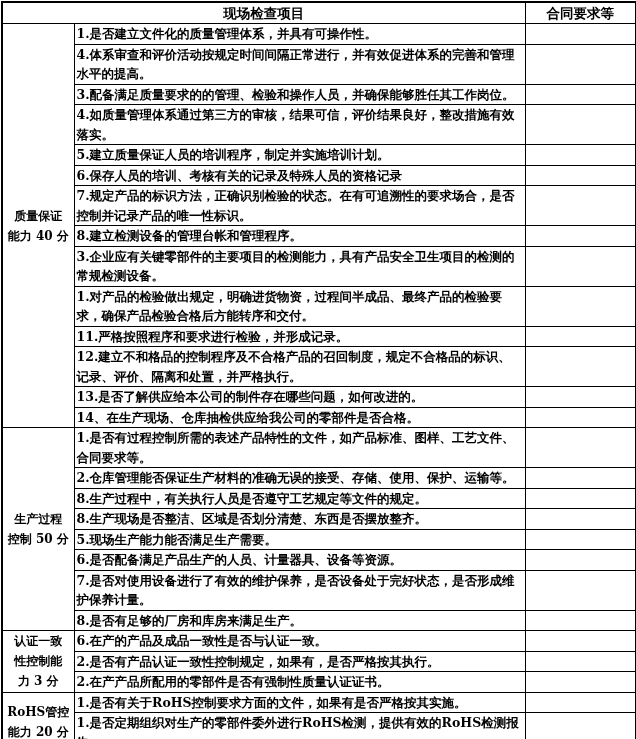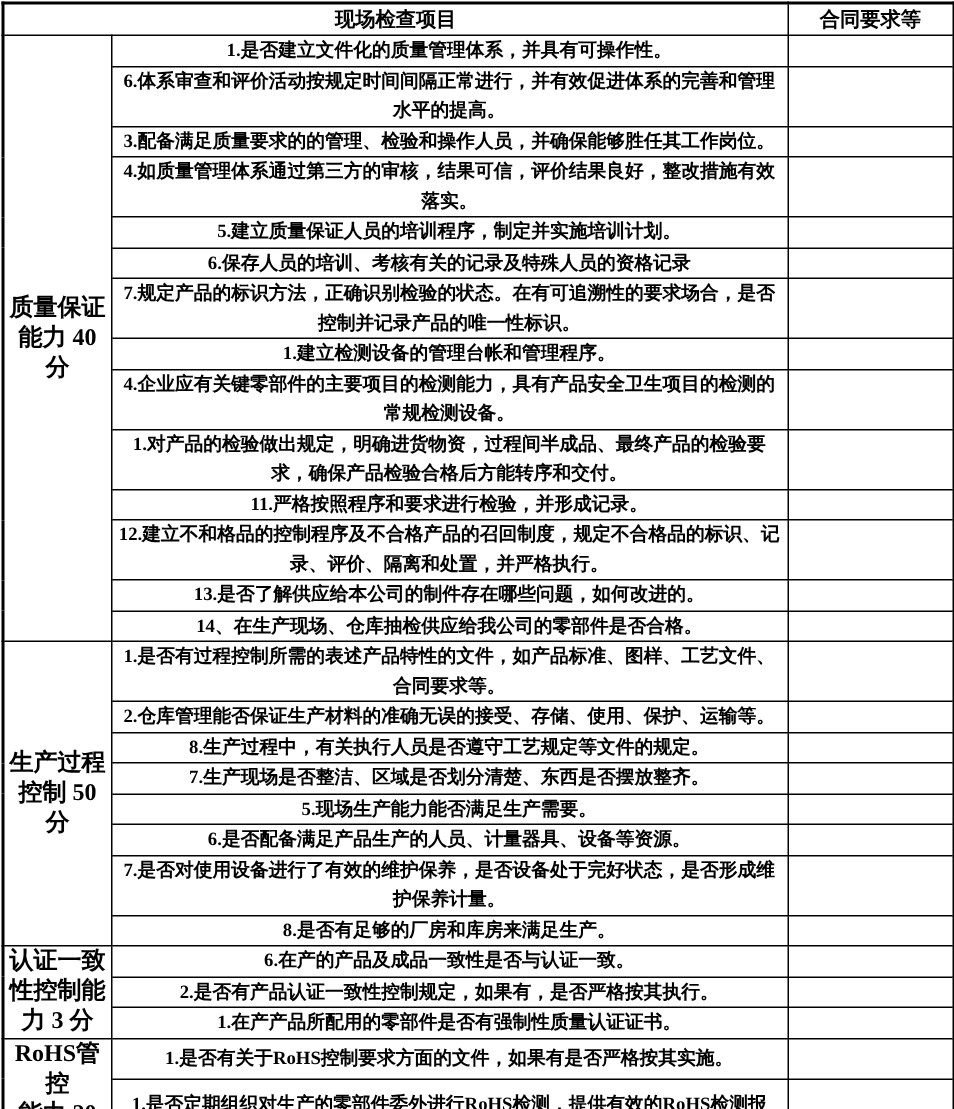--- a/index.html
+++ b/index.html
@@ -19,39 +19,38 @@
     border-collapse: collapse;
     border: 2px solid #000;
   }
   col.c-category { width: 72px; }
   col.c-item     { width: 451px; }
   col.c-status   { width: 111px; }
   th, td {
     border: 1px solid #000;
     font-weight: 700;
     vertical-align: middle;
-    font-family: Liberation Serif, serif;
   }
   th.head-cell {
     font-size: 13.5px;
     line-height: 20px;
     text-align: center;
     padding: 0 2px;
   }
   td.category-cell {
-    font-size: 16px;
+    font-size: 12px;
     line-height: 20px;
     text-align: center;
     white-space: pre-line;
     padding: 0 1px;
   }
   td.item-cell {
     font-size: 12.5px;
     line-height: 19.5px;
-    text-align: center;
+    text-align: left;
     padding: 0 2px;
     word-break: break-all;
   }
   td.status-cell {
     background: #ffffff;
   }
 </style>
 </head>
 <body>
 
@@ -69,21 +68,21 @@
       </tr>
     </thead>
     <tbody id="table-body">
         <tr>
           <td class="category-cell" rowspan="14">质量保证
 能力 40 分</td>
           <td class="item-cell">1.是否建立文件化的质量管理体系，并具有可操作性。</td>
           <td class="status-cell"></td>
         </tr>
         <tr>
-          <td class="item-cell">6.体系审查和评价活动按规定时间间隔正常进行，并有效促进体系的完善和管理水平的提高。</td>
+          <td class="item-cell">4.体系审查和评价活动按规定时间间隔正常进行，并有效促进体系的完善和管理水平的提高。</td>
           <td class="status-cell"></td>
         </tr>
         <tr>
           <td class="item-cell">3.配备满足质量要求的的管理、检验和操作人员，并确保能够胜任其工作岗位。</td>
           <td class="status-cell"></td>
         </tr>
         <tr>
           <td class="item-cell">4.如质量管理体系通过第三方的审核，结果可信，评价结果良好，整改措施有效落实。</td>
           <td class="status-cell"></td>
         </tr>
@@ -93,25 +92,25 @@
         </tr>
         <tr>
           <td class="item-cell">6.保存人员的培训、考核有关的记录及特殊人员的资格记录</td>
           <td class="status-cell"></td>
         </tr>
         <tr>
           <td class="item-cell">7.规定产品的标识方法，正确识别检验的状态。在有可追溯性的要求场合，是否控制并记录产品的唯一性标识。</td>
           <td class="status-cell"></td>
         </tr>
         <tr>
-          <td class="item-cell">1.建立检测设备的管理台帐和管理程序。</td>
+          <td class="item-cell">8.建立检测设备的管理台帐和管理程序。</td>
           <td class="status-cell"></td>
         </tr>
         <tr>
-          <td class="item-cell">4.企业应有关键零部件的主要项目的检测能力，具有产品安全卫生项目的检测的常规检测设备。</td>
+          <td class="item-cell">3.企业应有关键零部件的主要项目的检测能力，具有产品安全卫生项目的检测的常规检测设备。</td>
           <td class="status-cell"></td>
         </tr>
         <tr>
           <td class="item-cell">1.对产品的检验做出规定，明确进货物资，过程间半成品、最终产品的检验要求，确保产品检验合格后方能转序和交付。</td>
           <td class="status-cell"></td>
         </tr>
         <tr>
           <td class="item-cell">11.严格按照程序和要求进行检验，并形成记录。</td>
           <td class="status-cell"></td>
         </tr>
@@ -135,21 +134,21 @@
         </tr>
         <tr>
           <td class="item-cell">2.仓库管理能否保证生产材料的准确无误的接受、存储、使用、保护、运输等。</td>
           <td class="status-cell"></td>
         </tr>
         <tr>
           <td class="item-cell">8.生产过程中，有关执行人员是否遵守工艺规定等文件的规定。</td>
           <td class="status-cell"></td>
         </tr>
         <tr>
-          <td class="item-cell">7.生产现场是否整洁、区域是否划分清楚、东西是否摆放整齐。</td>
+          <td class="item-cell">8.生产现场是否整洁、区域是否划分清楚、东西是否摆放整齐。</td>
           <td class="status-cell"></td>
         </tr>
         <tr>
           <td class="item-cell">5.现场生产能力能否满足生产需要。</td>
           <td class="status-cell"></td>
         </tr>
         <tr>
           <td class="item-cell">6.是否配备满足产品生产的人员、计量器具、设备等资源。</td>
           <td class="status-cell"></td>
         </tr>
@@ -166,21 +165,21 @@
 性控制能
 力 3 分</td>
           <td class="item-cell">6.在产的产品及成品一致性是否与认证一致。</td>
           <td class="status-cell"></td>
         </tr>
         <tr>
           <td class="item-cell">2.是否有产品认证一致性控制规定，如果有，是否严格按其执行。</td>
           <td class="status-cell"></td>
         </tr>
         <tr>
-          <td class="item-cell">1.在产产品所配用的零部件是否有强制性质量认证证书。</td>
+          <td class="item-cell">2.在产产品所配用的零部件是否有强制性质量认证证书。</td>
           <td class="status-cell"></td>
         </tr>
         <tr>
           <td class="category-cell" rowspan="2">RoHS管控
 能力 20 分</td>
           <td class="item-cell">1.是否有关于RoHS控制要求方面的文件，如果有是否严格按其实施。</td>
           <td class="status-cell"></td>
         </tr>
         <tr>
           <td class="item-cell">1.是否定期组织对生产的零部件委外进行RoHS检测，提供有效的RoHS检测报告。</td>

